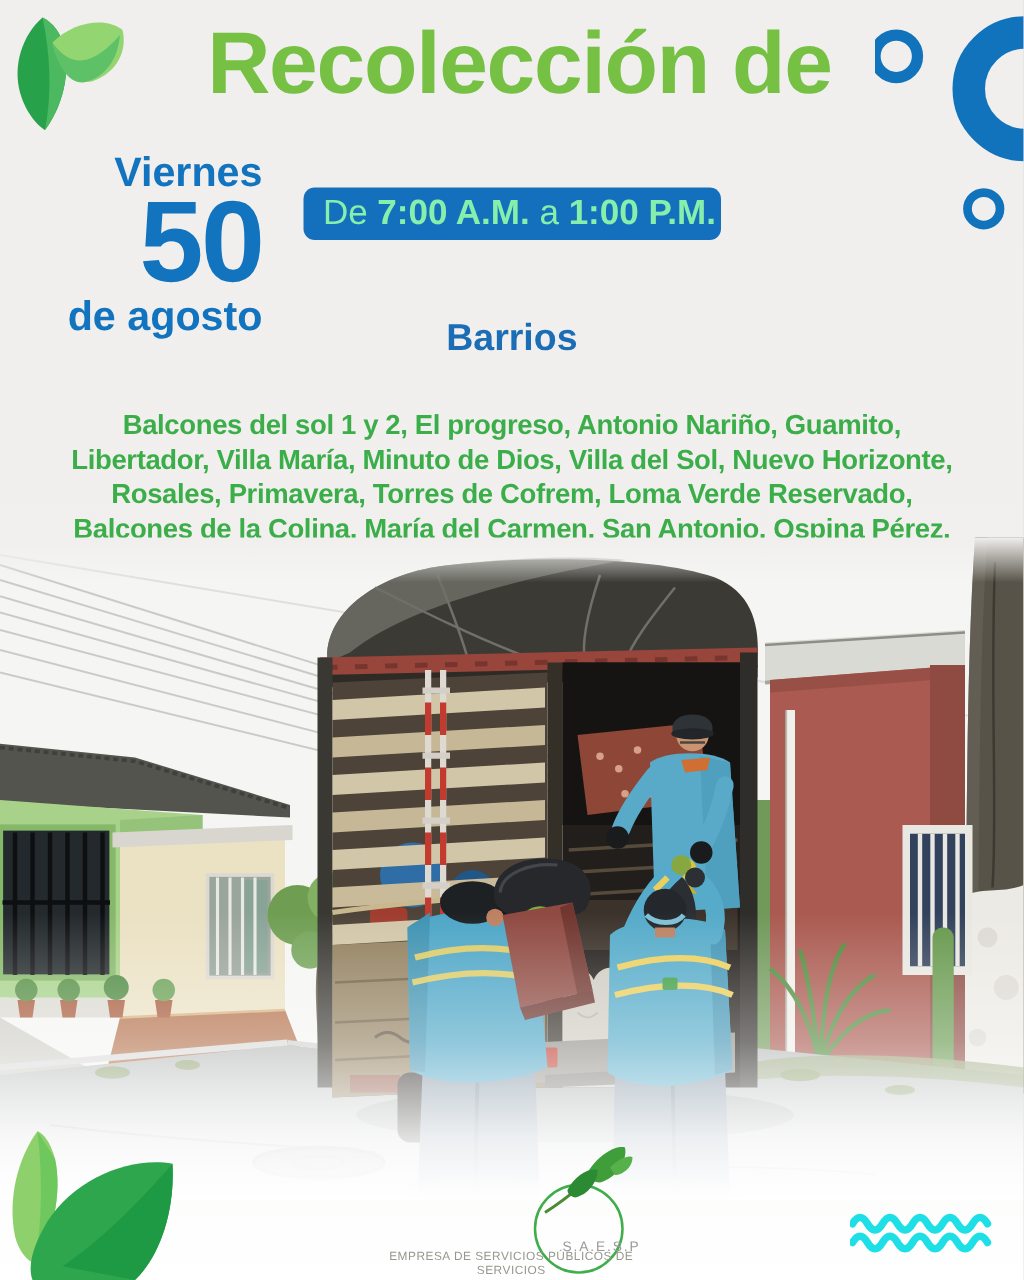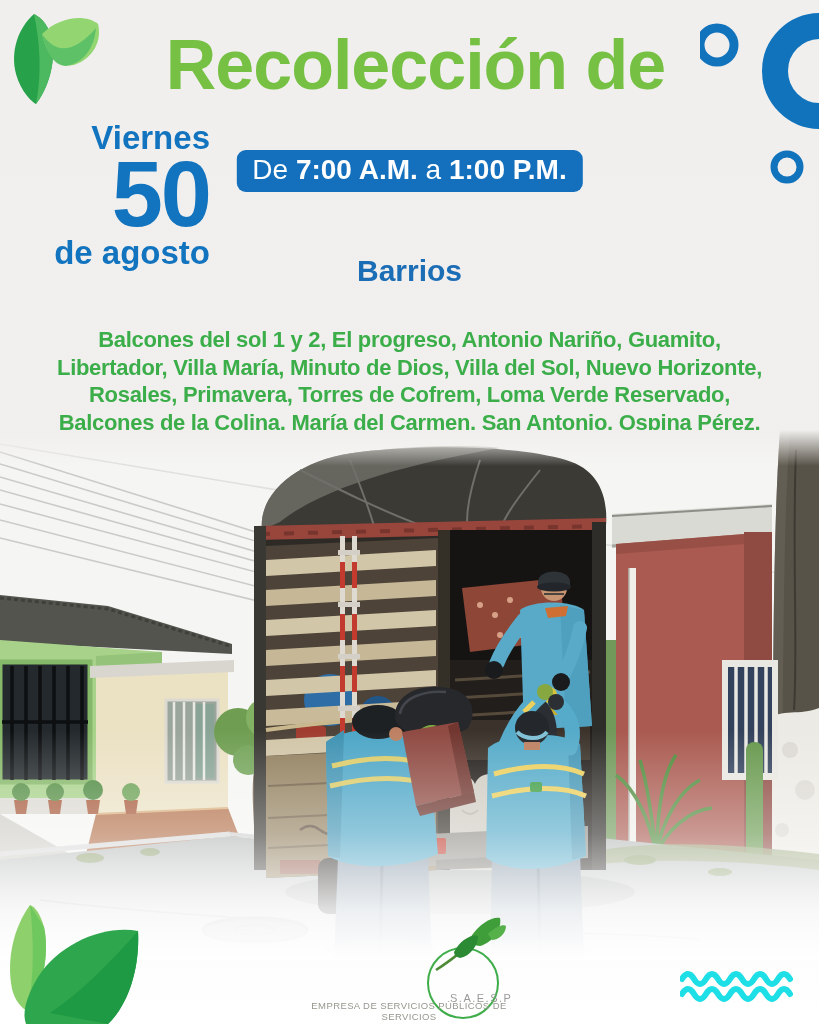--- a/index.html
+++ b/index.html
@@ -3,29 +3,29 @@
 <meta charset="utf-8">
 <style>
   html,body{margin:0;padding:0;background:#dcdcda;}
   .flyer{
     position:relative;width:819px;height:1024px;overflow:hidden;
     background:linear-gradient(180deg,#f0efed 0%,#f1f0ee 70%,#fbfbfa 88%,#ffffff 100%);
     font-family:"Liberation Sans",sans-serif;
   }
   .abs{position:absolute;}
   
-  .title{left:0;right:0;top:27px;text-align:center;color:#76c043;
+  .title{left:0;right:0;top:12px;text-align:center;color:#76c043;
     font-size:70px;font-weight:bold;line-height:77px;letter-spacing:-1px;padding-left:12px;}
   .date-block{left:15px;top:120px;width:195px;text-align:right;color:#1273bf;}
   .date-weekday{font-size:33px;font-weight:bold;line-height:36px;}
   .date-day{font-size:92px;font-weight:bold;line-height:76px;letter-spacing:-2px;}
   .date-month{font-size:33px;font-weight:bold;line-height:34px;margin-top:4px;}
   .time-banner{left:50%;top:150px;transform:translateX(-50%);
-    background:#1470bd;color:#ffffff;border-radius:9px;
-    padding:4px 16px 6px 16px;font-size:28px;white-space:nowrap;}
+    background:#1470bd;color:#86efac;border-radius:9px;
+    padding:4px 4px 6px 16px;font-size:28px;white-space:nowrap;}
   .bn-light{font-weight:400;}
   .bn-bold{font-weight:bold;}
   
   .barrios-heading{left:0;right:0;top:248px;text-align:center;color:#1b6db5;
     font-size:30px;font-weight:bold;line-height:46px;}
   .barrios-text{left:4px;right:4px;top:302px;text-align:center;color:#3bae4a;
     font-size:22px;font-weight:bold;line-height:27.5px;letter-spacing:-0.3px;
     white-space:pre-line;margin-top:24px;}
   
   .photo{left:0;top:430px;width:819px;height:530px;}

